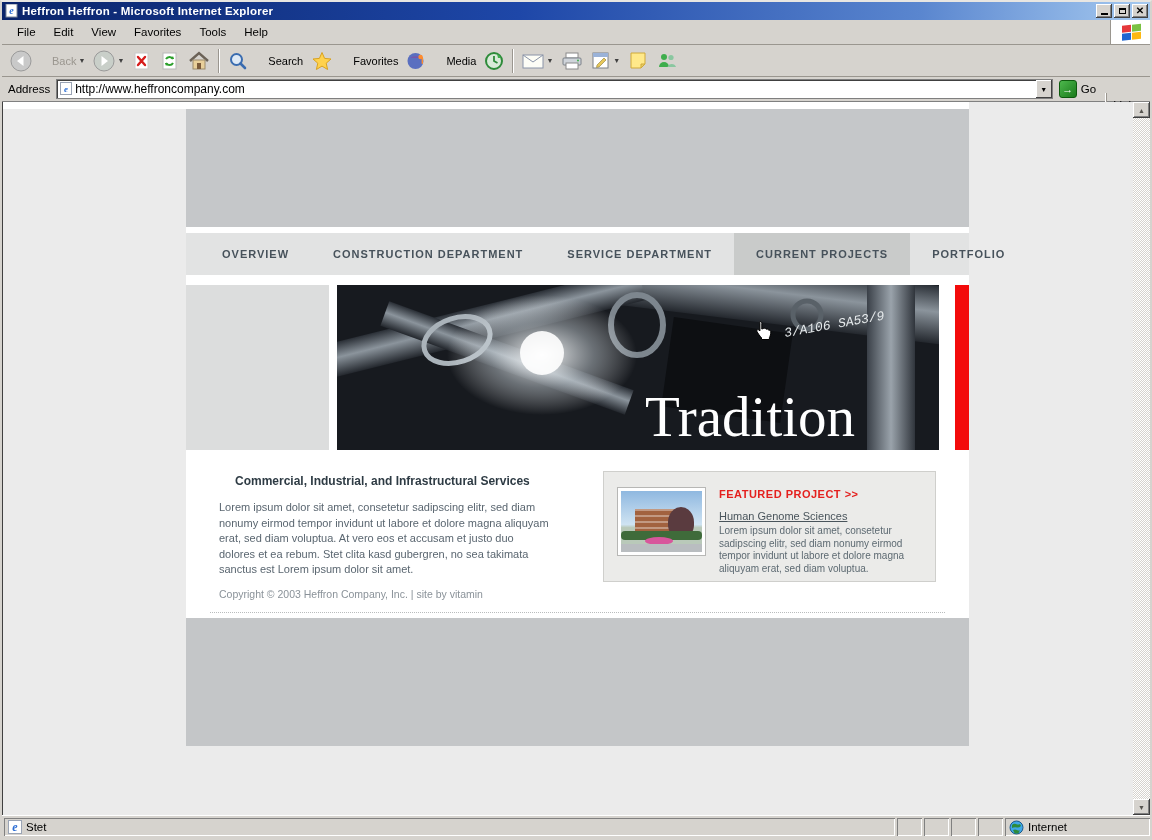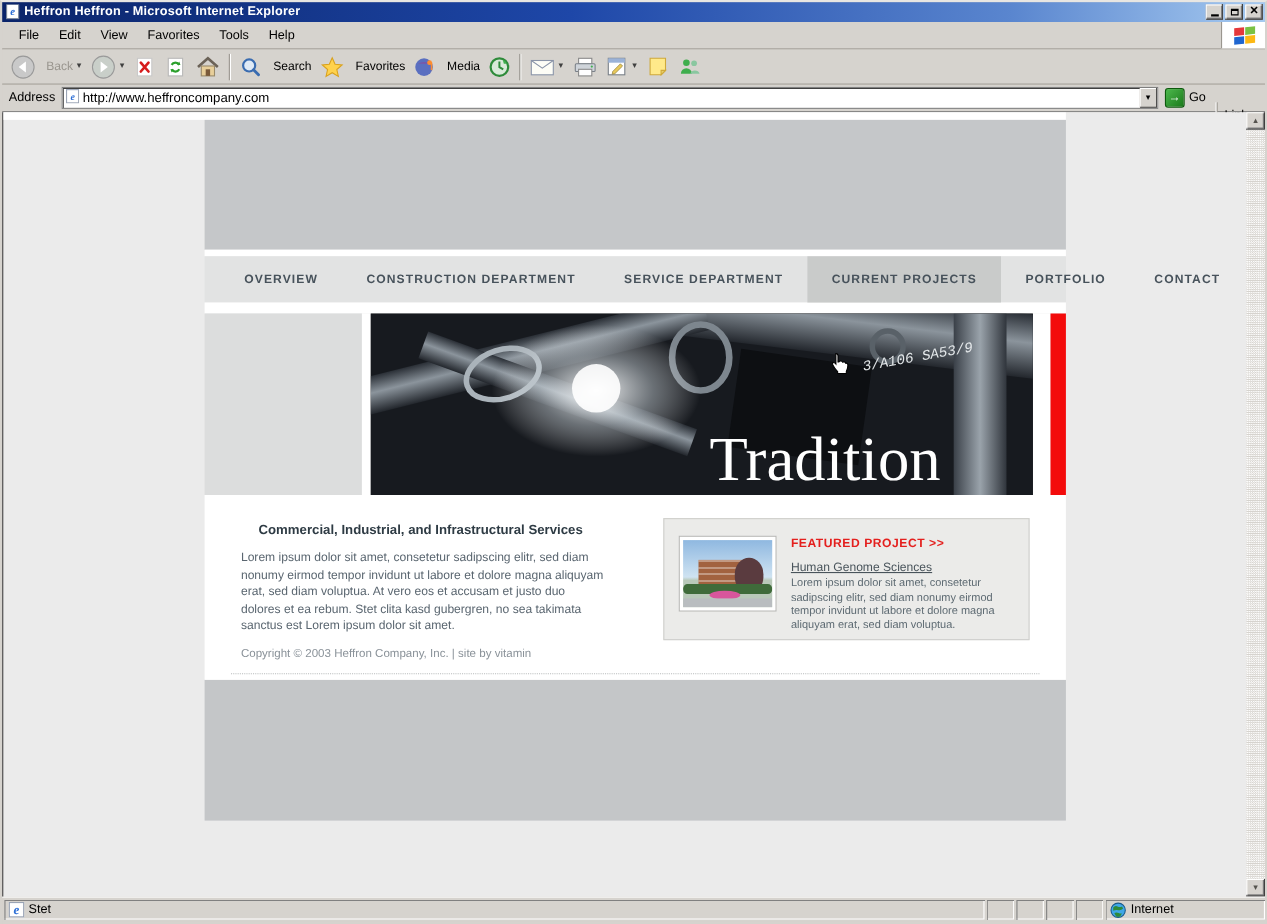--- a/index.html
+++ b/index.html
@@ -24,21 +24,21 @@
   .menubar{ height:25px; flex:0 0 25px; display:flex; align-items:stretch; background:#d6d3ce;
     border-bottom:1px solid #9a968f; }
   .menu-items{ display:flex; align-items:center; padding-left:6px; flex:1; }
   .menu-item{ padding:2px 9px; font-size:11.5px; color:#000; }
   .throbber{ width:40px; background:#fff; border-left:1px solid #9a968f; display:flex; align-items:center; justify-content:center; }
 
   
   .toolbar{ height:32px; flex:0 0 32px; display:flex; align-items:center; background:#d6d3ce;
     border-bottom:1px solid #9a968f; padding:0 4px; }
   .tb{ display:flex; align-items:center; height:28px; padding:0 4px; font-size:11px; color:#000; }
-  .tb .lbl{ margin-left:10px; }
+  .tb .lbl{ margin-left:20px; }
   .tb.disabled .lbl{ color:#9a968f; }
   .dd{ font-size:7px; color:#404040; margin-left:2px; }
   .tsep{ width:2px; height:24px; margin:0 4px;
     border-left:1px solid #9a968f; border-right:1px solid #fff; }
   .tb svg{ display:block; }
 
   
   .addressbar{ height:25px; flex:0 0 25px; display:flex; align-items:center; background:#d6d3ce;
     border-bottom:1px solid #808080; padding:0 2px; font-size:11.5px; }
   .addr-label{ padding:0 6px 0 4px; color:#000; }
@@ -313,21 +313,20 @@
 
 
       <div class="gap6"></div>
 
       <div class="nav">
         <span class="nav-item">OVERVIEW</span>
         <span class="nav-item">CONSTRUCTION DEPARTMENT</span>
         <span class="nav-item">SERVICE DEPARTMENT</span>
         <span class="nav-item active">CURRENT PROJECTS</span>
         <span class="nav-item">PORTFOLIO</span>
-        <span class="nav-item">CONTACT</span>
       </div>
 
       <div class="gap10"></div>
 
       <div class="hero-row">
         <div class="hero-left"></div>
         <div class="hero-sp"></div>
         <div class="hero-img">
           <svg width="602" height="165" viewBox="0 0 602 165">
             <defs>

